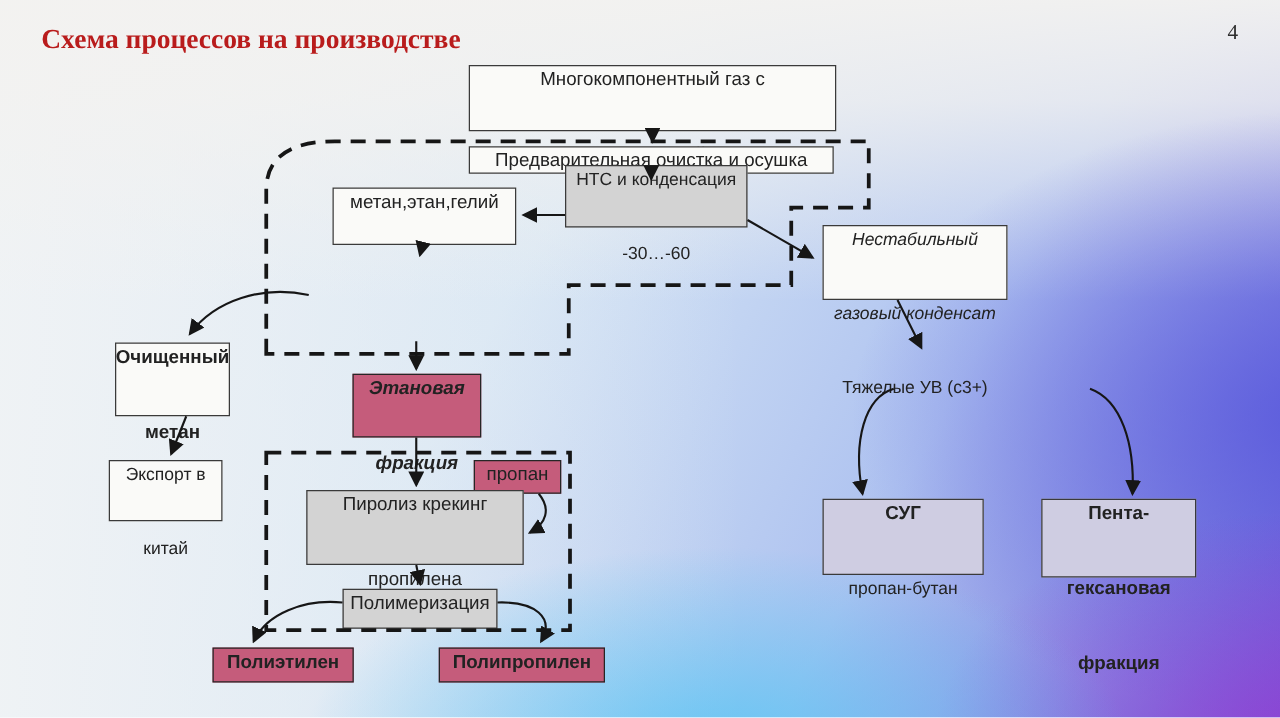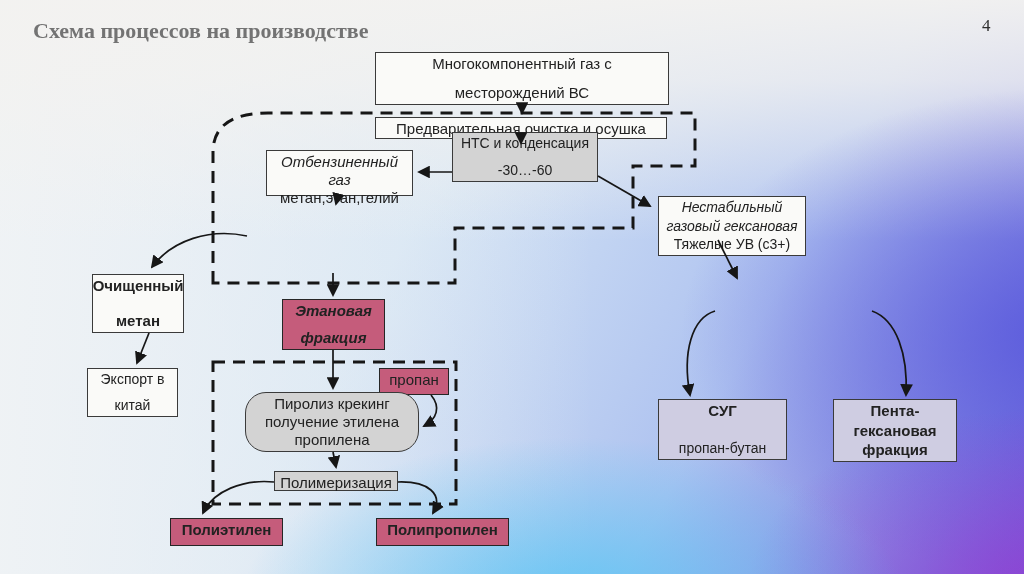--- a/index.html
+++ b/index.html
@@ -7,27 +7,27 @@
   .stage{position:relative;width:1024px;height:574px;overflow:hidden;}
   .bg{position:absolute;inset:0;z-index:0;
     background:
       radial-gradient(45% 40% at 56% 105%, rgba(88,198,244,0.85) 0%, rgba(88,198,244,0) 72%),
       radial-gradient(36% 42% at 100% 103%, rgba(148,58,210,0.70) 0%, rgba(148,58,210,0) 75%),
       radial-gradient(48% 56% at 103% 58%, rgba(84,84,220,0.80) 0%, rgba(90,95,225,0) 76%),
       linear-gradient(to bottom, rgba(243,242,240,0.96) 0%, rgba(243,242,240,0.78) 14%, rgba(243,242,240,0) 42%),
       linear-gradient(to right, rgba(240,243,245,0.92) 0%, rgba(240,243,245,0.45) 28%, rgba(240,243,245,0) 58%),
       linear-gradient(118deg, #e6edf4 0%, #d5e5f4 40%, #aec2f0 70%, #7f7fe0 92%, #7a5ed8 100%);}
   .title{position:absolute;left:33px;top:18px;z-index:10;
-    font-family:"Liberation Serif",serif;font-weight:bold;font-size:22px;color:#737373;}
+    font-family:"Liberation Serif",serif;font-weight:bold;font-size:22px;color:#b91c1c;}
   .pagenum{position:absolute;left:982px;top:16px;z-index:10;
     font-family:"Liberation Serif",serif;font-size:17px;color:#2e2e2e;}
   .node{position:absolute;z-index:10;box-sizing:border-box;
     border:1px solid #3a3a3a;display:flex;flex-direction:column;
     align-items:center;justify-content:space-between;text-align:center;
-    font-size:14px;line-height:1.2;color:#222;padding:2px 3px;}
+    font-size:14px;line-height:1.2;color:#222;padding:2px 3px;gap:42px;}
   .white{background:var(--box_white);}
   .gray{background:var(--box_gray);}
   .pink{background:var(--box_pink);border-color:#262626;}
   .lav{background:var(--box_lavender);}
   .f15{font-size:15px;}
   .f16{font-size:15px;}
   .it{font-style:italic;}
   .b{font-weight:bold;}
   .bi{font-weight:bold;font-style:italic;}
   svg.wires{position:absolute;inset:0;z-index:20;pointer-events:none;}
@@ -73,32 +73,31 @@
   <div class="node white f15" style="left:375px;top:52px;width:294px;height:53px;">
     <span>Многокомпонентный газ с</span>
     <span>месторождений ВС</span>
   </div>
 
   <div class="node white f15" style="left:375px;top:117px;width:292px;height:22px;">
     <span>Предварительная очистка и осушка</span>
   </div>
 
   <div class="node white f15" style="left:266px;top:150px;width:147px;height:46px;">
-    <span class="it">Отбензиненный газ</span>
     <span>метан,этан,гелий</span>
   </div>
 
   <div class="node gray" style="left:452px;top:132px;width:146px;height:50px;">
     <span>НТС и конденсация</span>
     <span>-30…-60</span>
   </div>
 
-  <div class="node white" style="left:658px;top:180px;width:148px;height:60px;margin-top:16px;">
+  <div class="node white" style="left:658px;top:180px;width:148px;height:60px;">
     <span class="it">Нестабильный</span>
-    <span class="it">газовый гексановая</span>
+    <span class="it">газовый конденсат</span>
     <span>Тяжелые УВ (с3+)</span>
   </div>
 
 
   <div class="node white f15" style="left:92px;top:274px;width:92px;height:59px;">
     <span class="b">Очищенный</span>
     <span class="b">метан</span>
   </div>
 
   <div class="node white" style="left:87px;top:368px;width:91px;height:49px;">
@@ -108,35 +107,34 @@
 
   <div class="node pink f15" style="left:282px;top:299px;width:103px;height:51px;">
     <span class="bi">Этановая</span>
     <span class="bi">фракция</span>
   </div>
 
   <div class="node pink f15" style="left:379px;top:368px;width:70px;height:27px;">
     <span>пропан</span>
   </div>
 
-  <div class="node gray f15" style="left:245px;top:392px;width:174px;height:60px;border-radius:21px;">
+  <div class="node gray f15" style="left:245px;top:392px;width:174px;height:60px;">
     <span>Пиролиз крекинг</span>
-    <span>получение этилена</span>
     <span>пропилена</span>
   </div>
 
-  <div class="node gray f15" style="left:274px;top:471px;width:124px;height:20px;">
+  <div class="node gray f15" style="left:274px;top:471px;width:124px;height:32px;">
     <span>Полимеризация</span>
   </div>
 
   <div class="node pink f16" style="left:170px;top:518px;width:113px;height:28px;">
     <span class="b">Полиэтилен</span>
   </div>
 
-  <div class="node pink f16" style="left:376px;top:518px;width:133px;height:28px;">
+  <div class="node pink f16" style="left:351px;top:518px;width:133px;height:28px;">
     <span class="b">Полипропилен</span>
   </div>
 
 
   <div class="node lav" style="left:658px;top:399px;width:129px;height:61px;">
     <span class="b f15">СУГ</span>
     <span>пропан-бутан</span>
   </div>
 
   <div class="node lav f15" style="left:833px;top:399px;width:124px;height:63px;">

